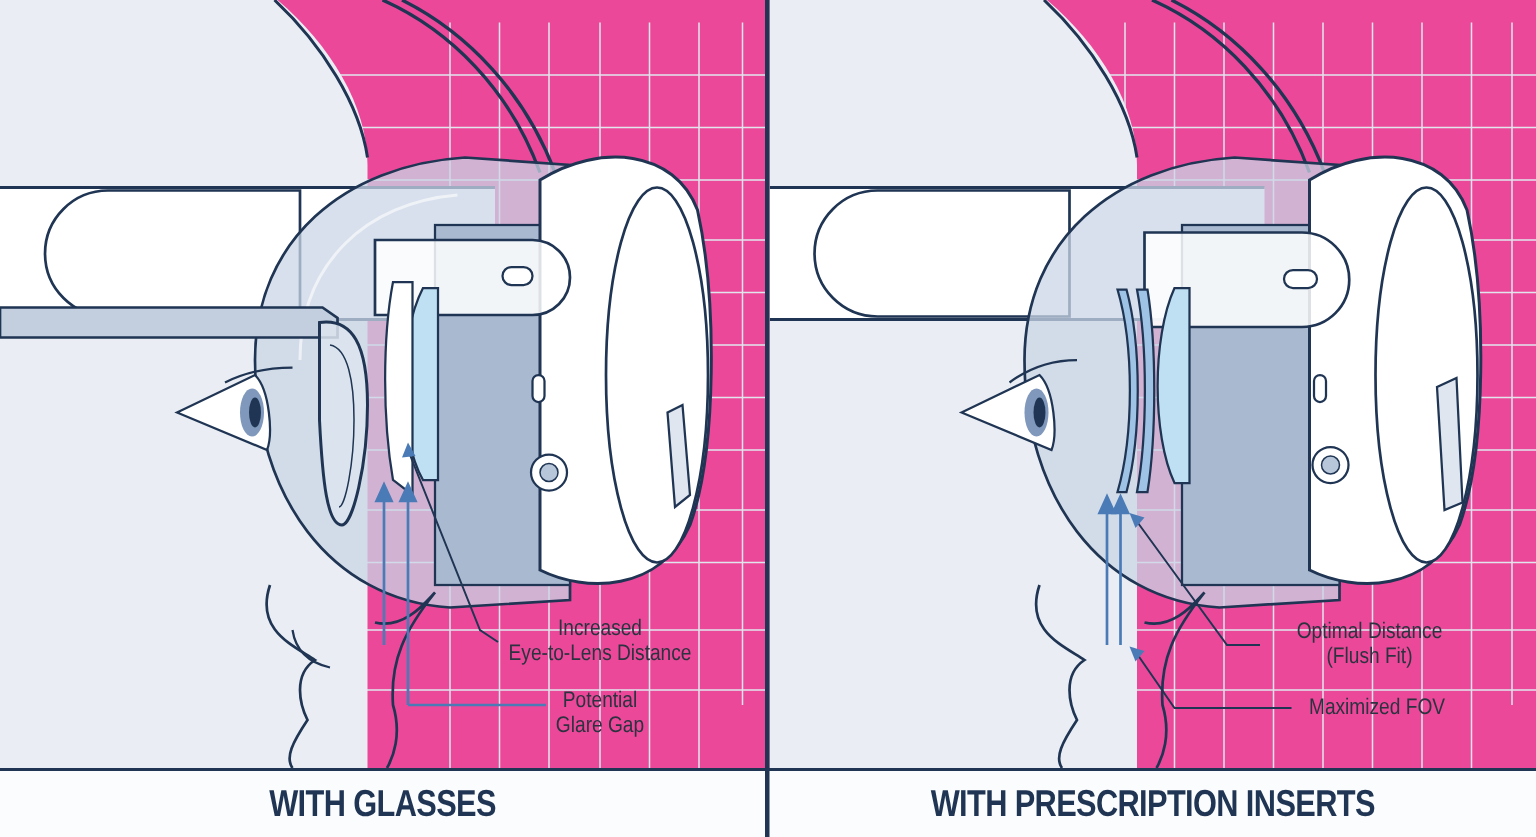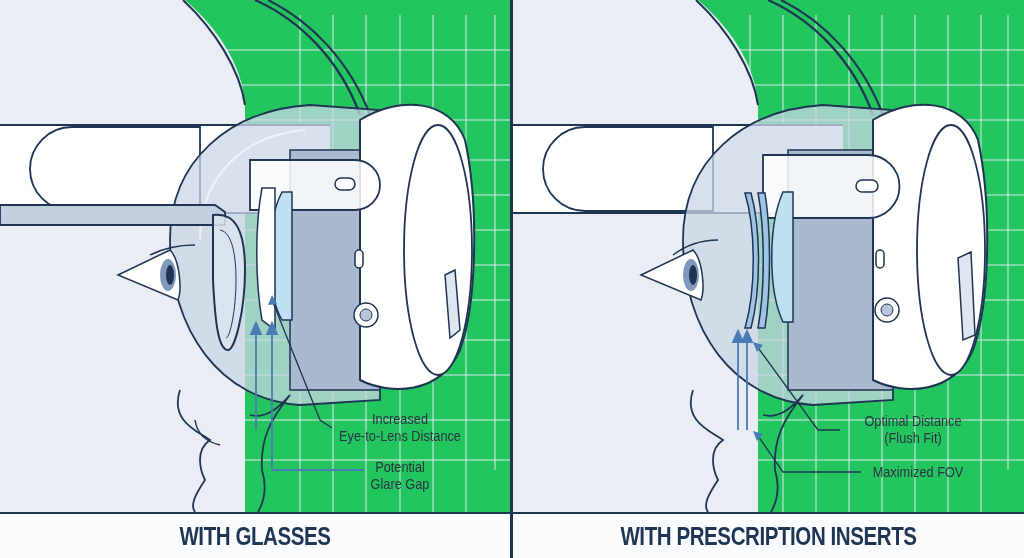--- a/index.html
+++ b/index.html
@@ -1,17 +1,17 @@
 <!DOCTYPE html>
 <html><head>
 <meta charset="utf-8">
 <style>
   html,body{margin:0;padding:0;background:#fbfcfe;}
   body{width:1024px;height:558px;overflow:hidden;position:relative;font-family:"Liberation Sans",sans-serif;}
-  .panel{position:absolute;top:0;height:512px;overflow:hidden;background:#22c55e;}
+  .panel{position:absolute;top:0;height:512px;overflow:hidden;background:#ec4899;}
   .panel.left{left:0;width:510px;}
   .panel.right{left:513px;width:511px;}
   .panel svg{position:absolute;left:0;top:0;}
   .divider{position:absolute;left:510px;top:0;width:3px;height:558px;background:#1f3553;}
   .hline{position:absolute;left:0;top:512px;width:1024px;height:2px;background:#1f3553;}
   .caption{position:absolute;top:514px;height:44px;display:flex;align-items:center;justify-content:center;
     font-family:"Liberation Sans",sans-serif;font-weight:bold;color:#1f3553;font-size:25px;letter-spacing:-0.5px;
     transform:scaleX(0.82);transform-origin:center;}
   .caption.left{left:0;width:510px;}
   .caption.right{left:513px;width:511px;}

